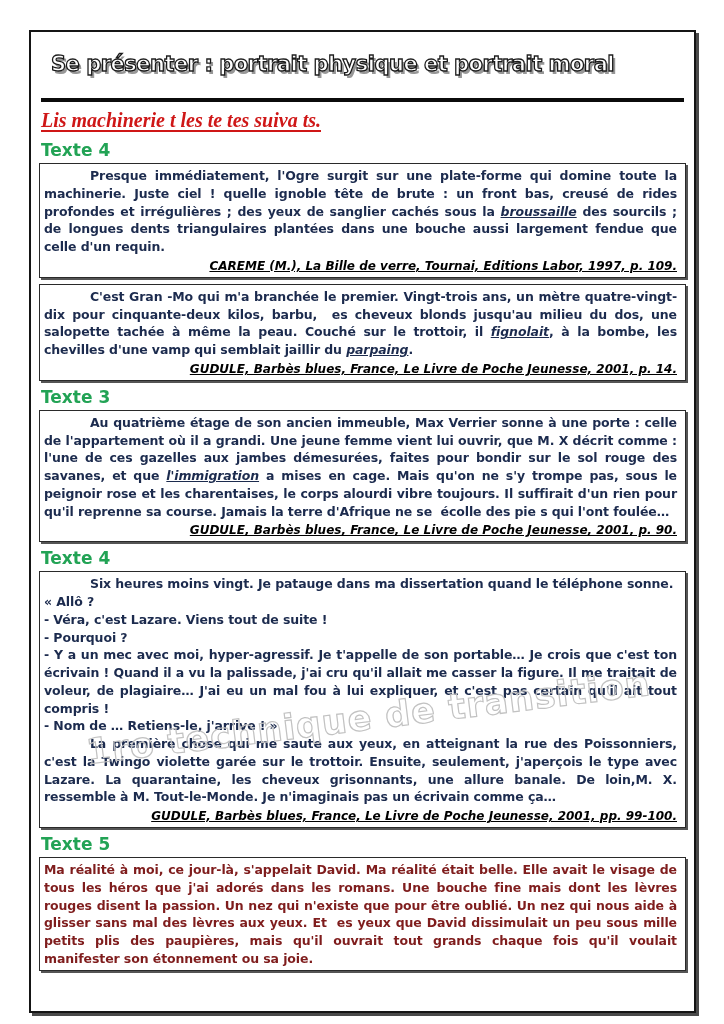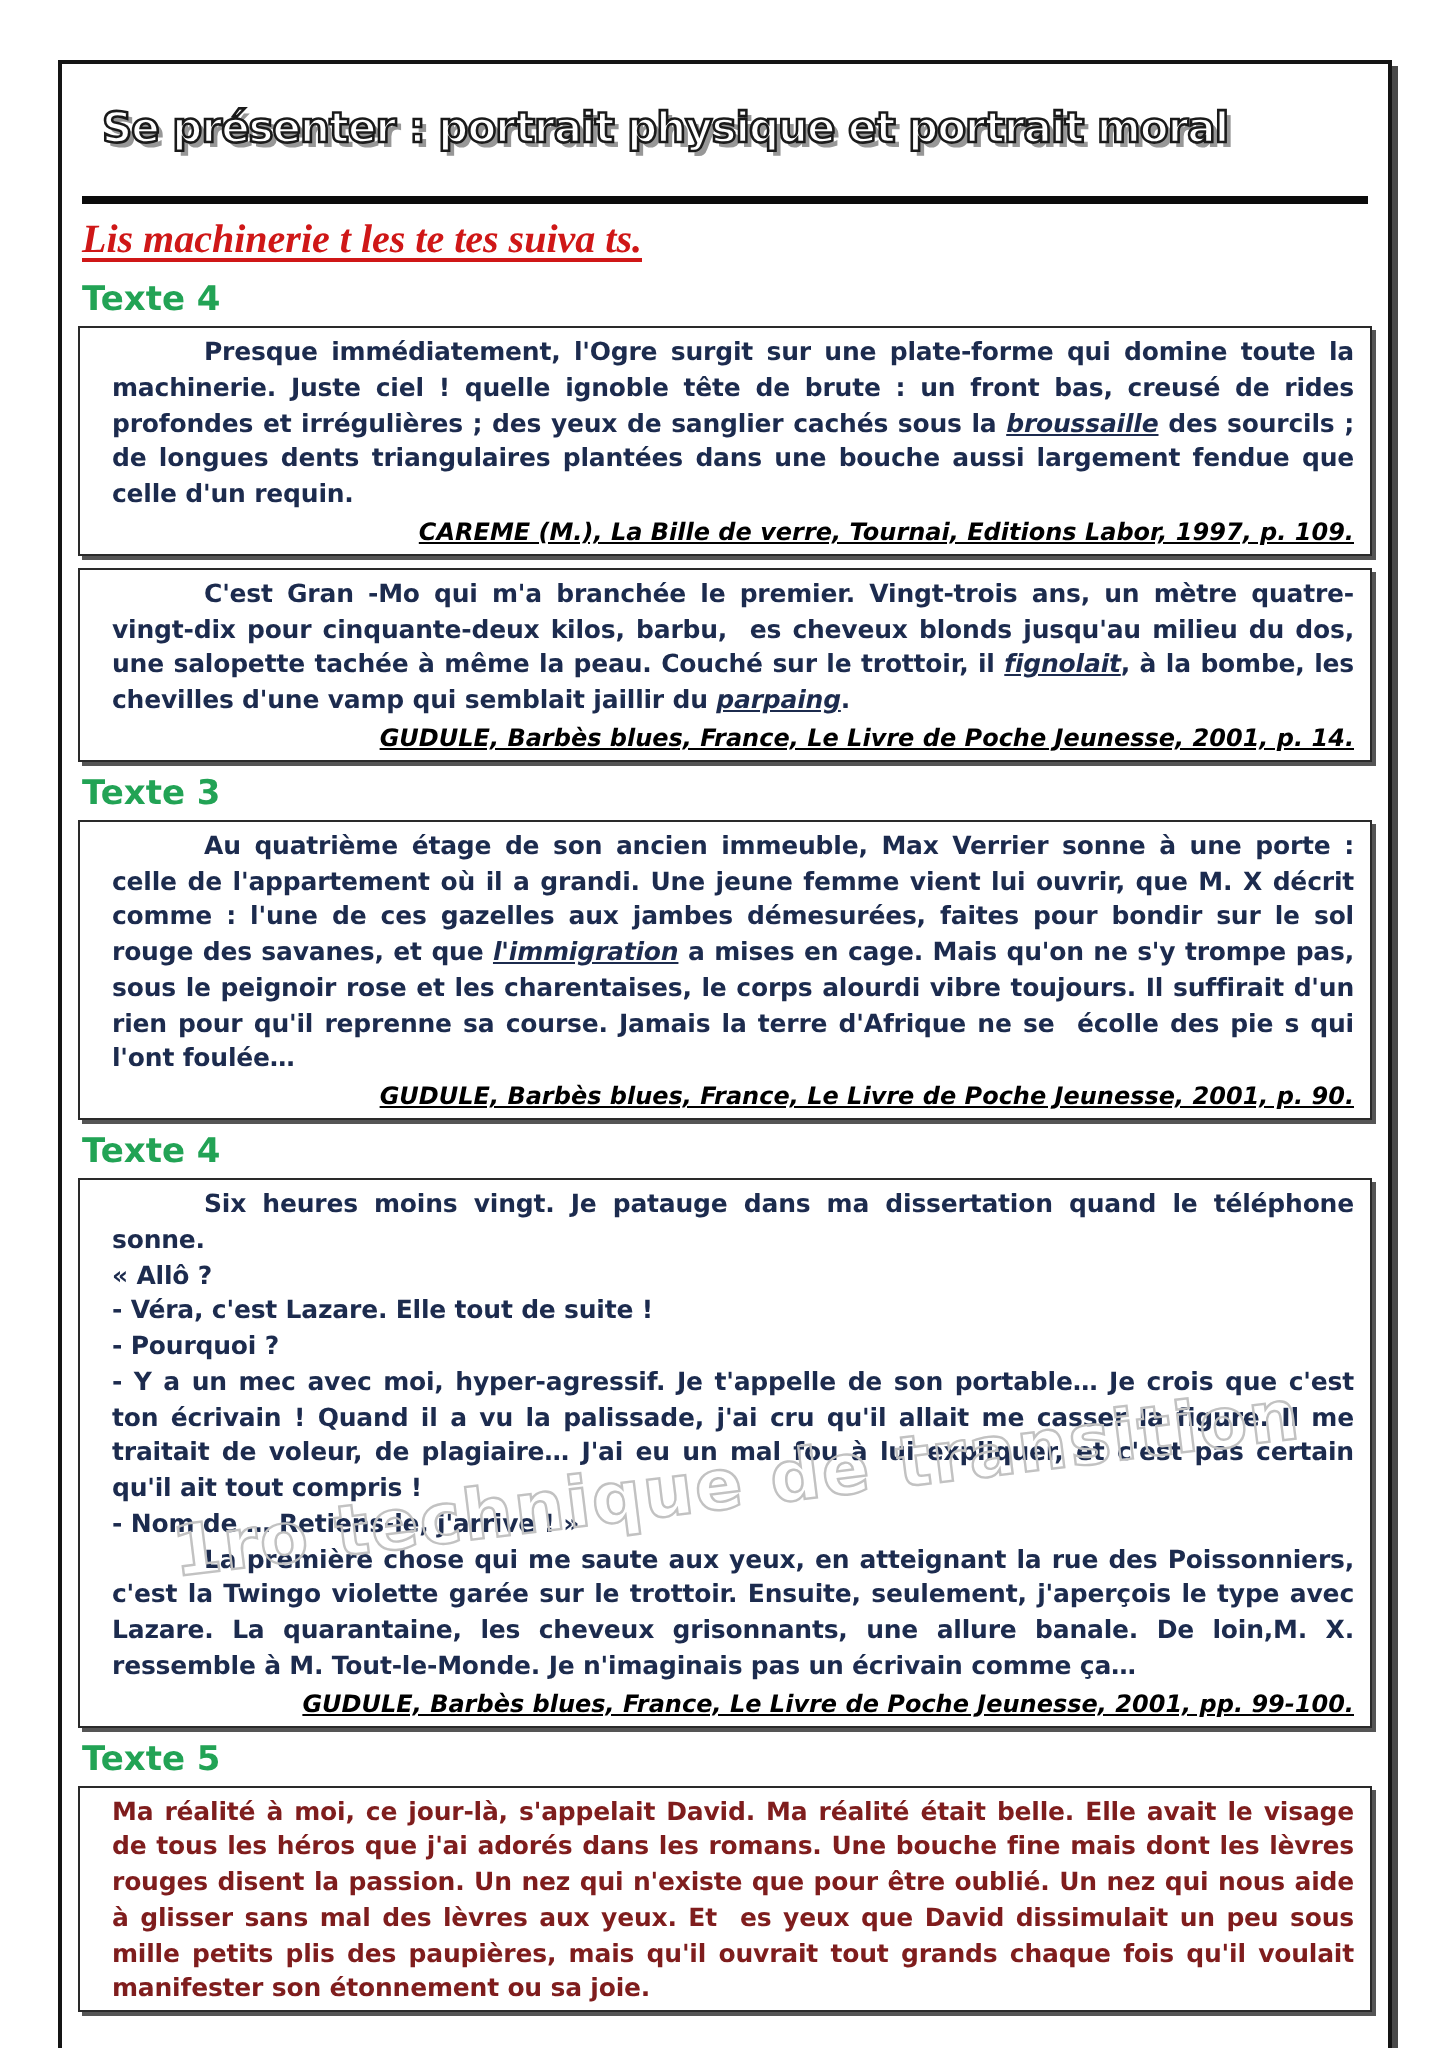--- a/index.html
+++ b/index.html
@@ -62,21 +62,21 @@
     margin:6px 0 3px 2px;
     font-size:17px;
     font-weight:bold;
     color:var(--green);
     font-family:"DejaVu Sans",sans-serif;
   }
   .text-box{
     border:1.5px solid #2a2a2a;
     box-shadow:2px 2px 0 #555555;
     background:#ffffff;
-    padding:3px 8px 2px 16px;
+    padding:3px 8px 2px 4px;
     color:var(--ink);
   }
   .tp{
     margin:0;
     font-size:12.5px;
     font-weight:bold;
     line-height:1.42;
     text-align:justify;
     white-space:pre-wrap;
     letter-spacing:-0.1px;
@@ -152,21 +152,21 @@
       <div class="citation">GUDULE, Barbès blues, France, Le Livre de Poche Jeunesse, 2001, p. 90.</div>
     </div>
   </section>
 
   <section class="text-section">
     <h3 class="section-heading">Texte 4</h3>
     <div class="text-box" style="color: rgb(28, 43, 78);">
       <div class="paragraphs">
               <p class="tp indent"><span>Six heures moins vingt. Je patauge dans ma dissertation quand le téléphone sonne.</span></p>
               <p class="tp"><span>« Allô ?</span></p>
-              <p class="tp"><span>- Véra, c'est Lazare. Elle tout de suite !</span></p>
+              <p class="tp"><span>- Véra, c'est Lazare. Viens tout de suite !</span></p>
               <p class="tp"><span>- Pourquoi ?</span></p>
               <p class="tp"><span>- Y a un mec avec moi, hyper-agressif. Je t'appelle de son portable… Je crois que c'est ton écrivain ! Quand il a vu la palissade, j'ai cru qu'il allait me casser la figure. Il me traitait de voleur, de </span><span class="under">plagiaire</span><span>… J'ai eu un mal fou à lui expliquer, et c'est pas certain qu'il ait tout compris !</span></p>
               <p class="tp"><span>- Nom de … Retiens-le, j'arrive ! »</span></p>
               <p class="tp indent"><span>La première chose qui me saute aux yeux, en atteignant la rue des Poissonniers, c'est la Twingo violette garée sur le trottoir. Ensuite, seulement, j'aperçois le type avec Lazare. La quarantaine, les cheveux grisonnants, une allure banale. De loin,M. X. ressemble à M. Tout-le-Monde. Je n'imaginais pas un écrivain comme ça…</span></p>
             </div>
       <div class="citation">GUDULE, Barbès blues, France, Le Livre de Poche Jeunesse, 2001, pp. 99-100.</div>
     </div>
   </section>
 
   <section class="text-section">

